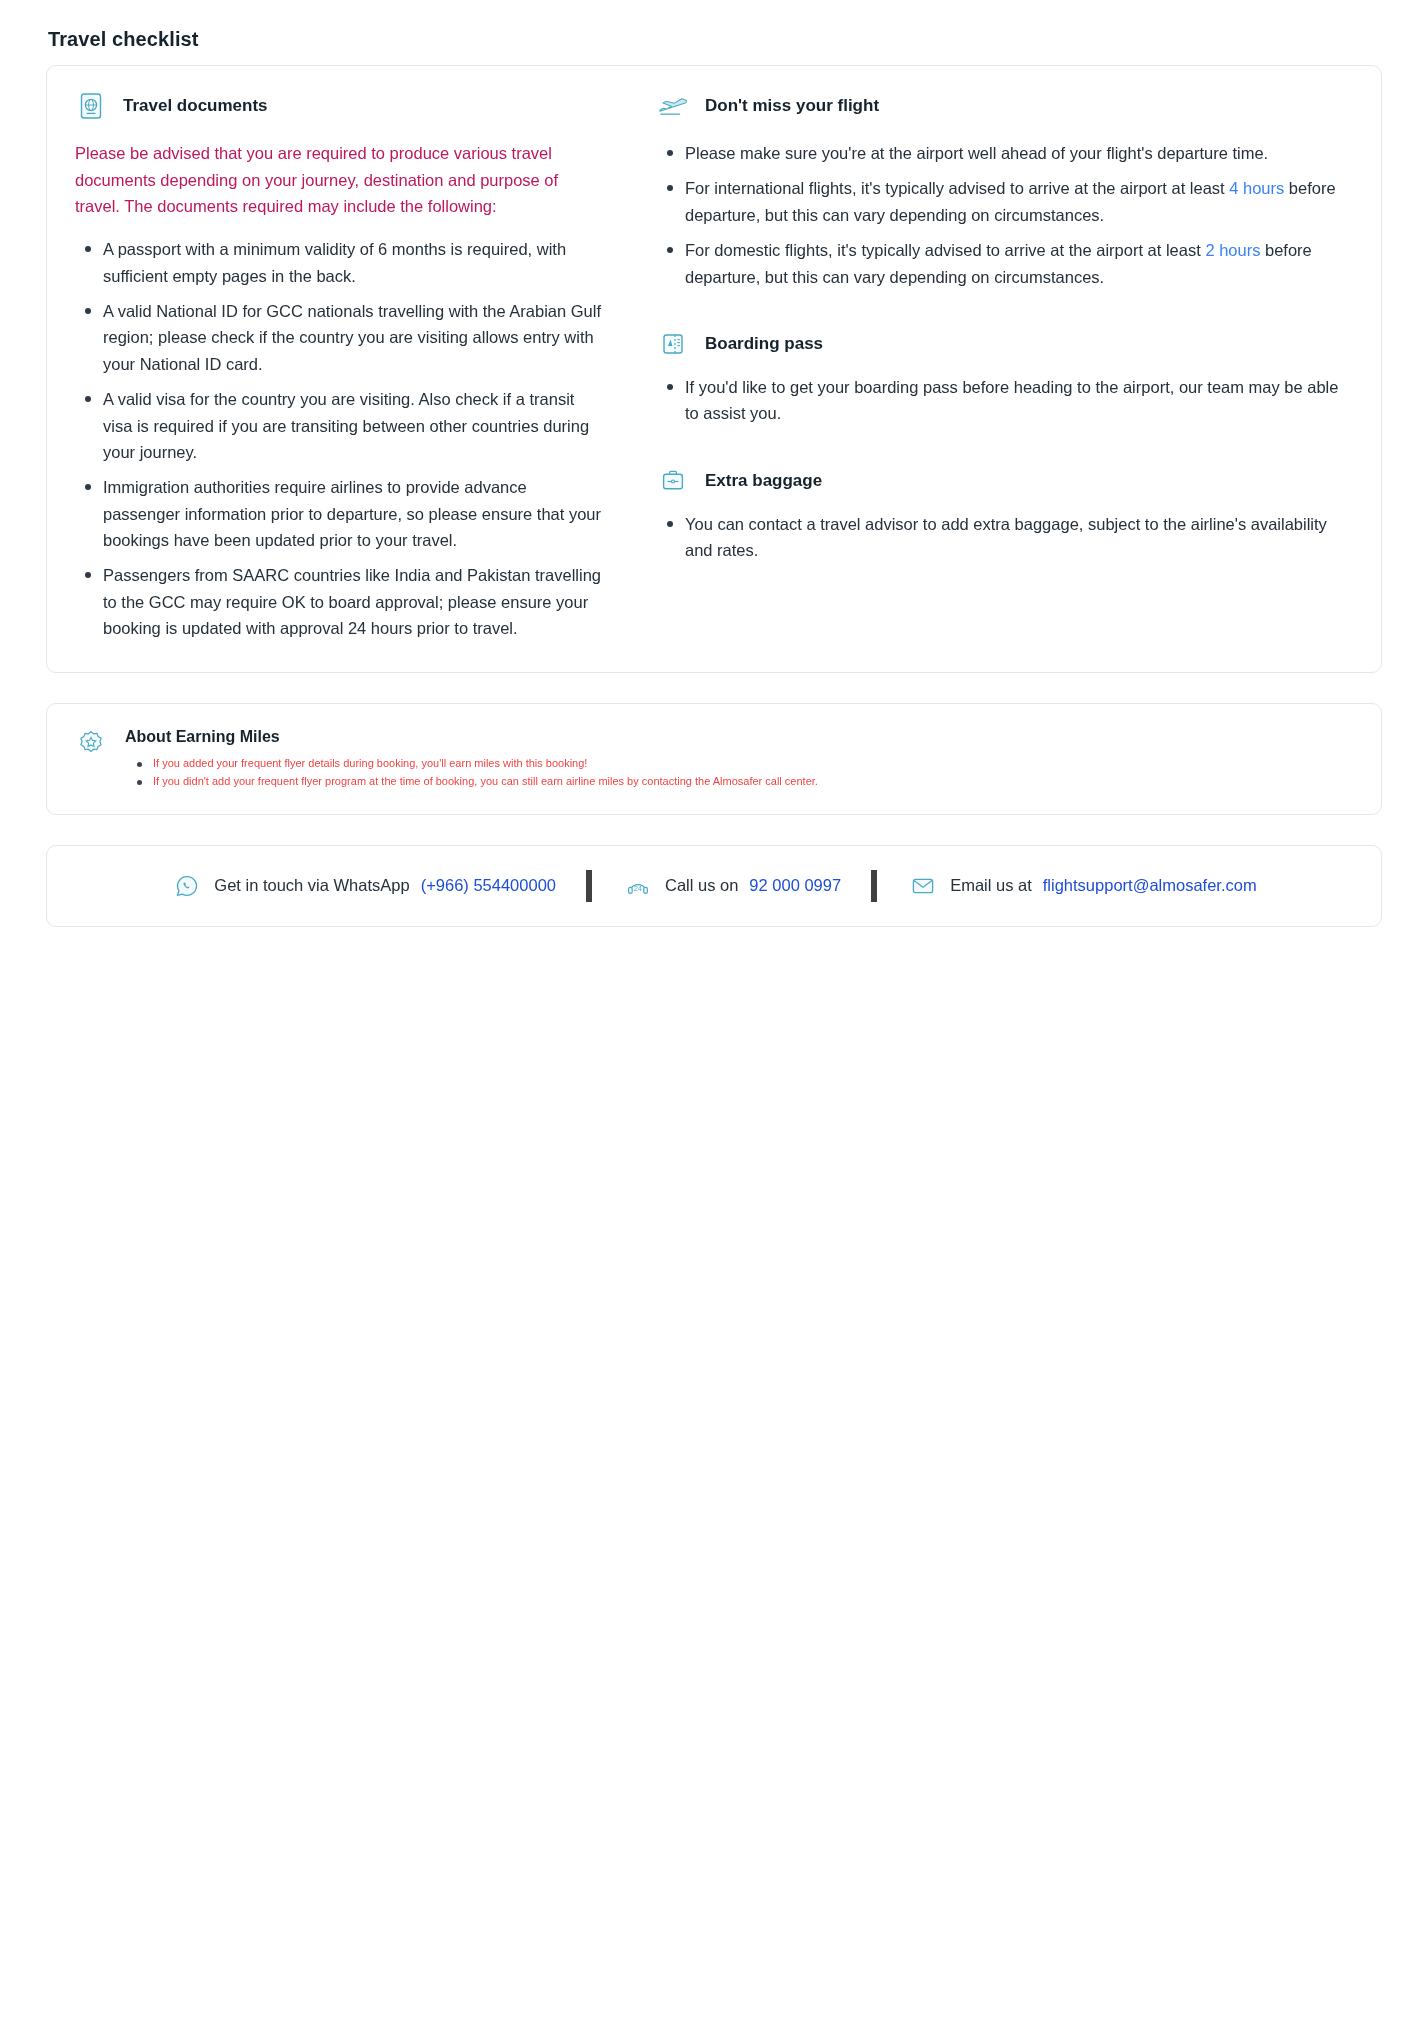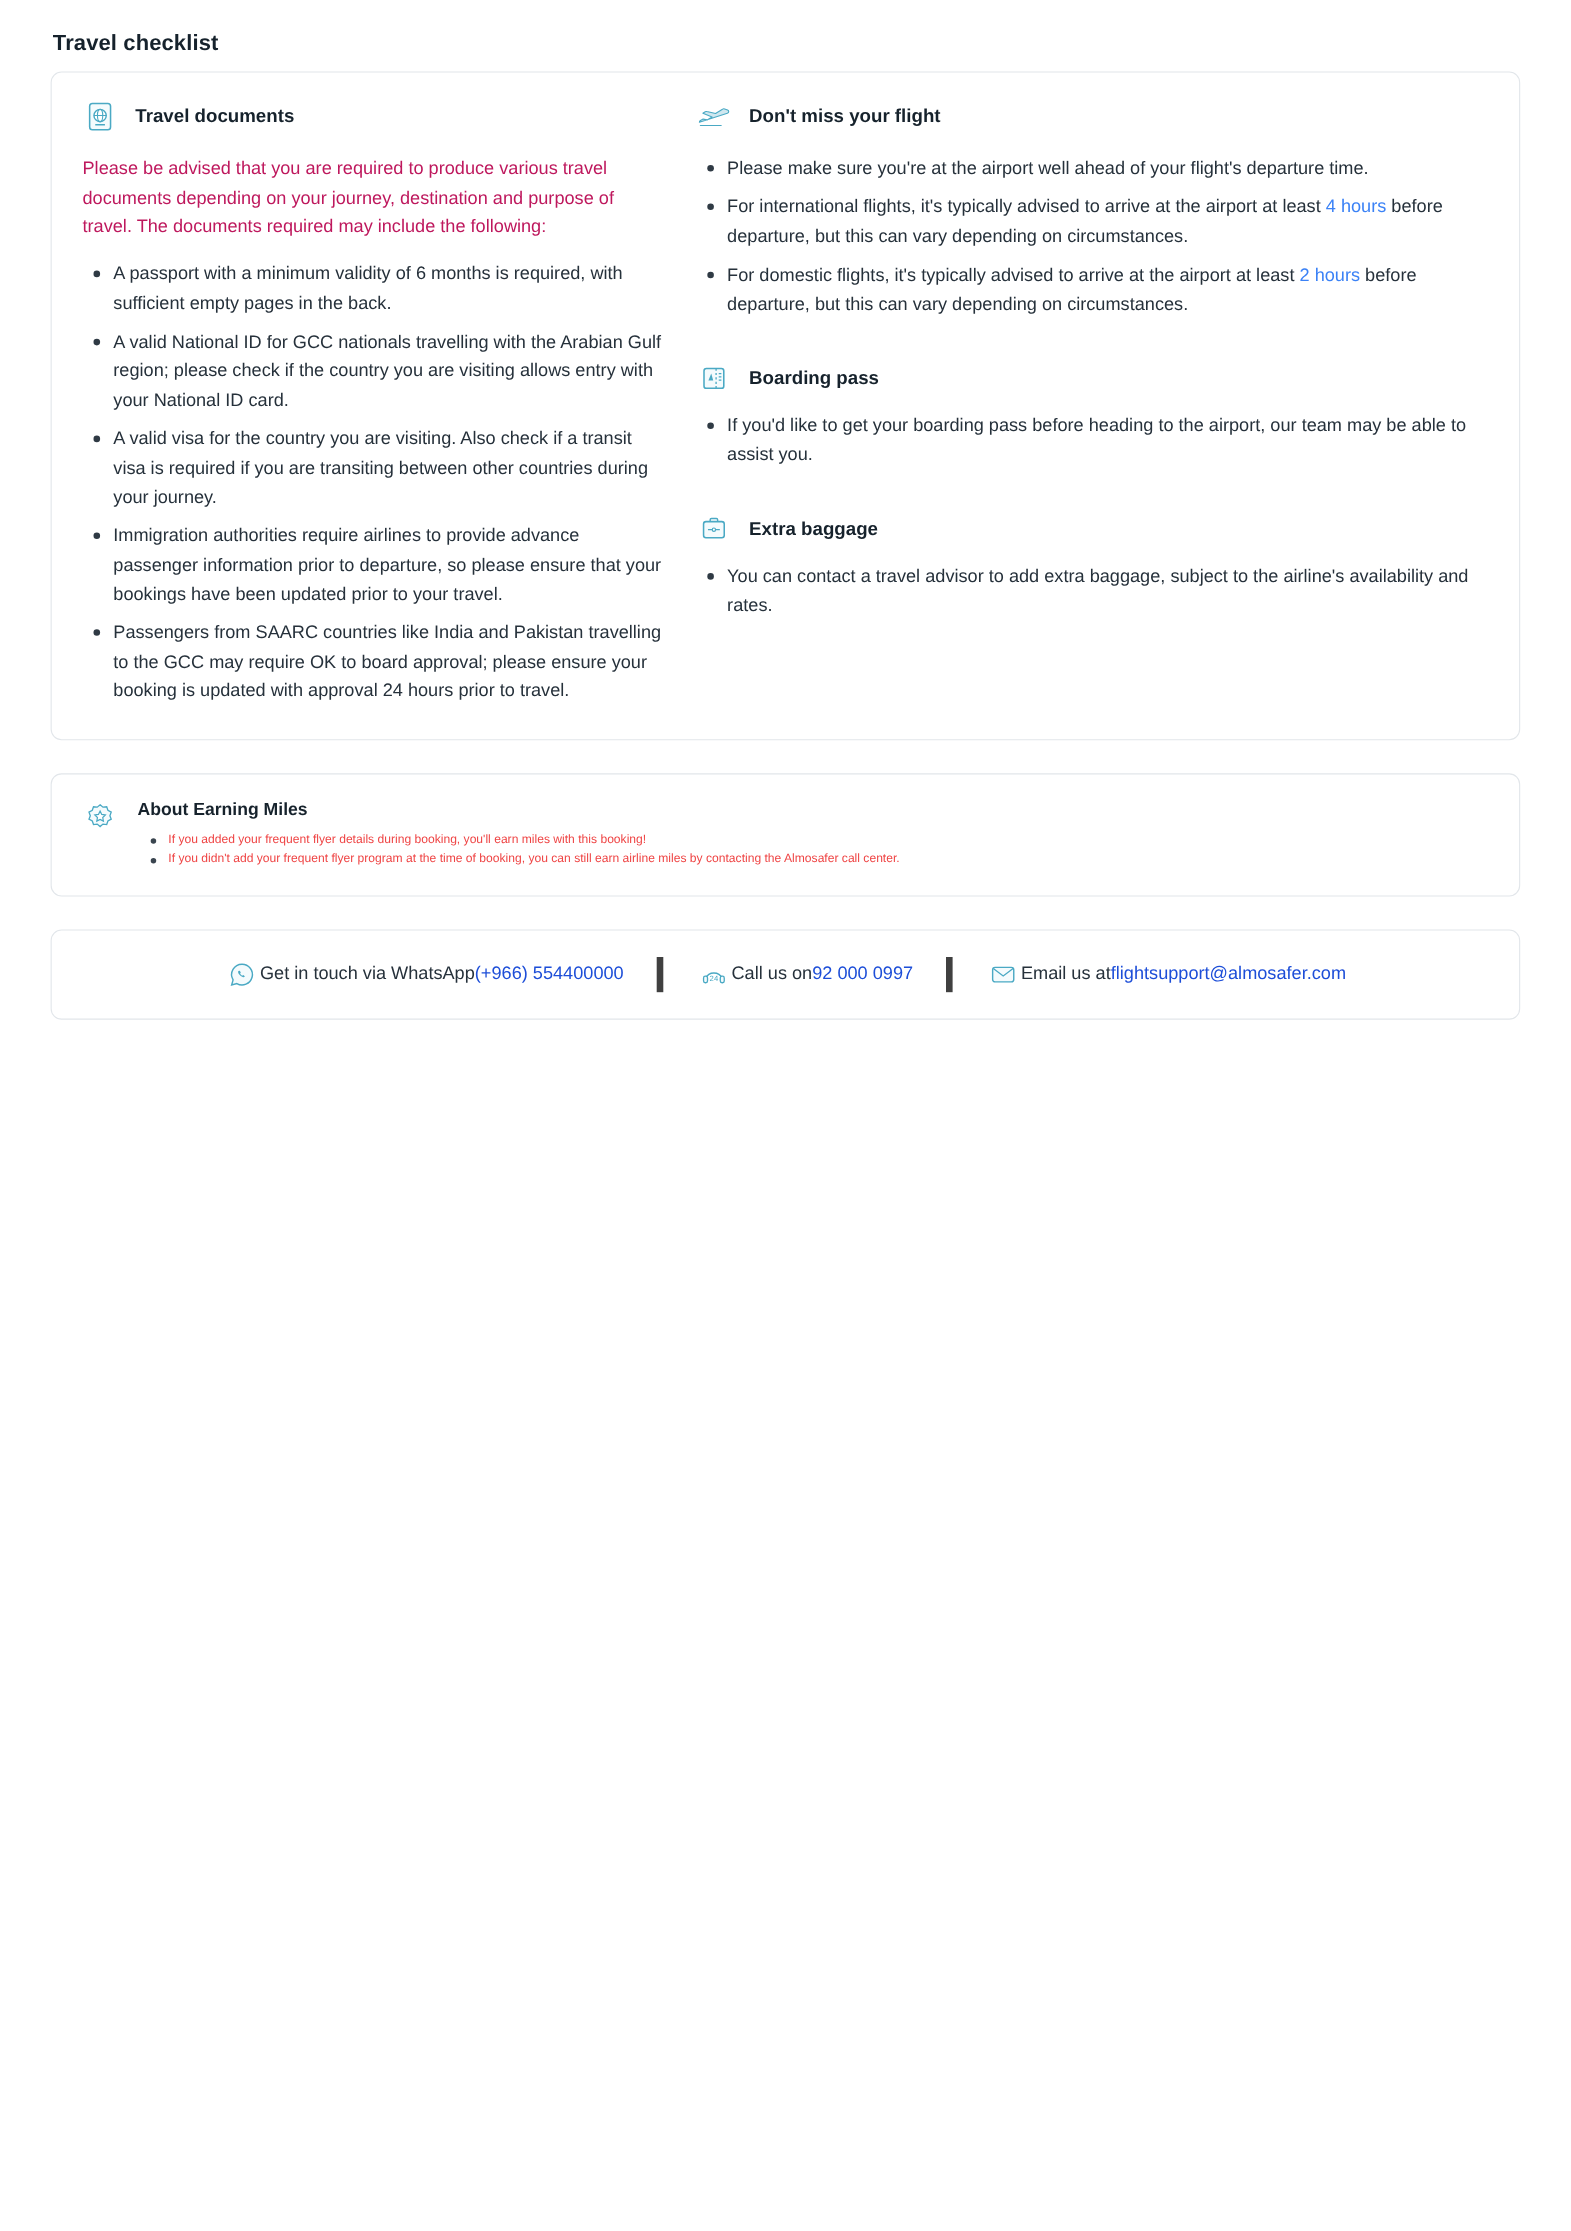--- a/index.html
+++ b/index.html
@@ -29,21 +29,21 @@
   .card {
     border: 1px solid #e2e6ea;
     border-radius: 10px;
     background: #fff;
   }
   .card.checklist {
     padding: 24px 28px 30px 28px;
   }
   .cols {
     display: flex;
-    gap: 28px;
+    gap: 52px;
   }
   .col {
     flex: 1 1 0;
     min-width: 0;
   }
   .col.left { max-width: 530px; }
   .section-head {
     display: flex;
     align-items: center;
     gap: 16px;
@@ -139,21 +139,21 @@
   .card.contact {
     margin-top: 30px;
     padding: 24px 20px;
     display: flex;
     align-items: center;
     justify-content: center;
   }
   .contact-item {
     display: flex;
     align-items: center;
-    gap: 0;
+    gap: 11px;
     padding: 0 30px;
     font-size: 16.5px;
     color: #26313b;
     white-space: nowrap;
   }
   .contact-item + .contact-item {
     border-left: 6px solid #404040;
   }
   .contact-item .accent {
     color: #1d4ed8;

